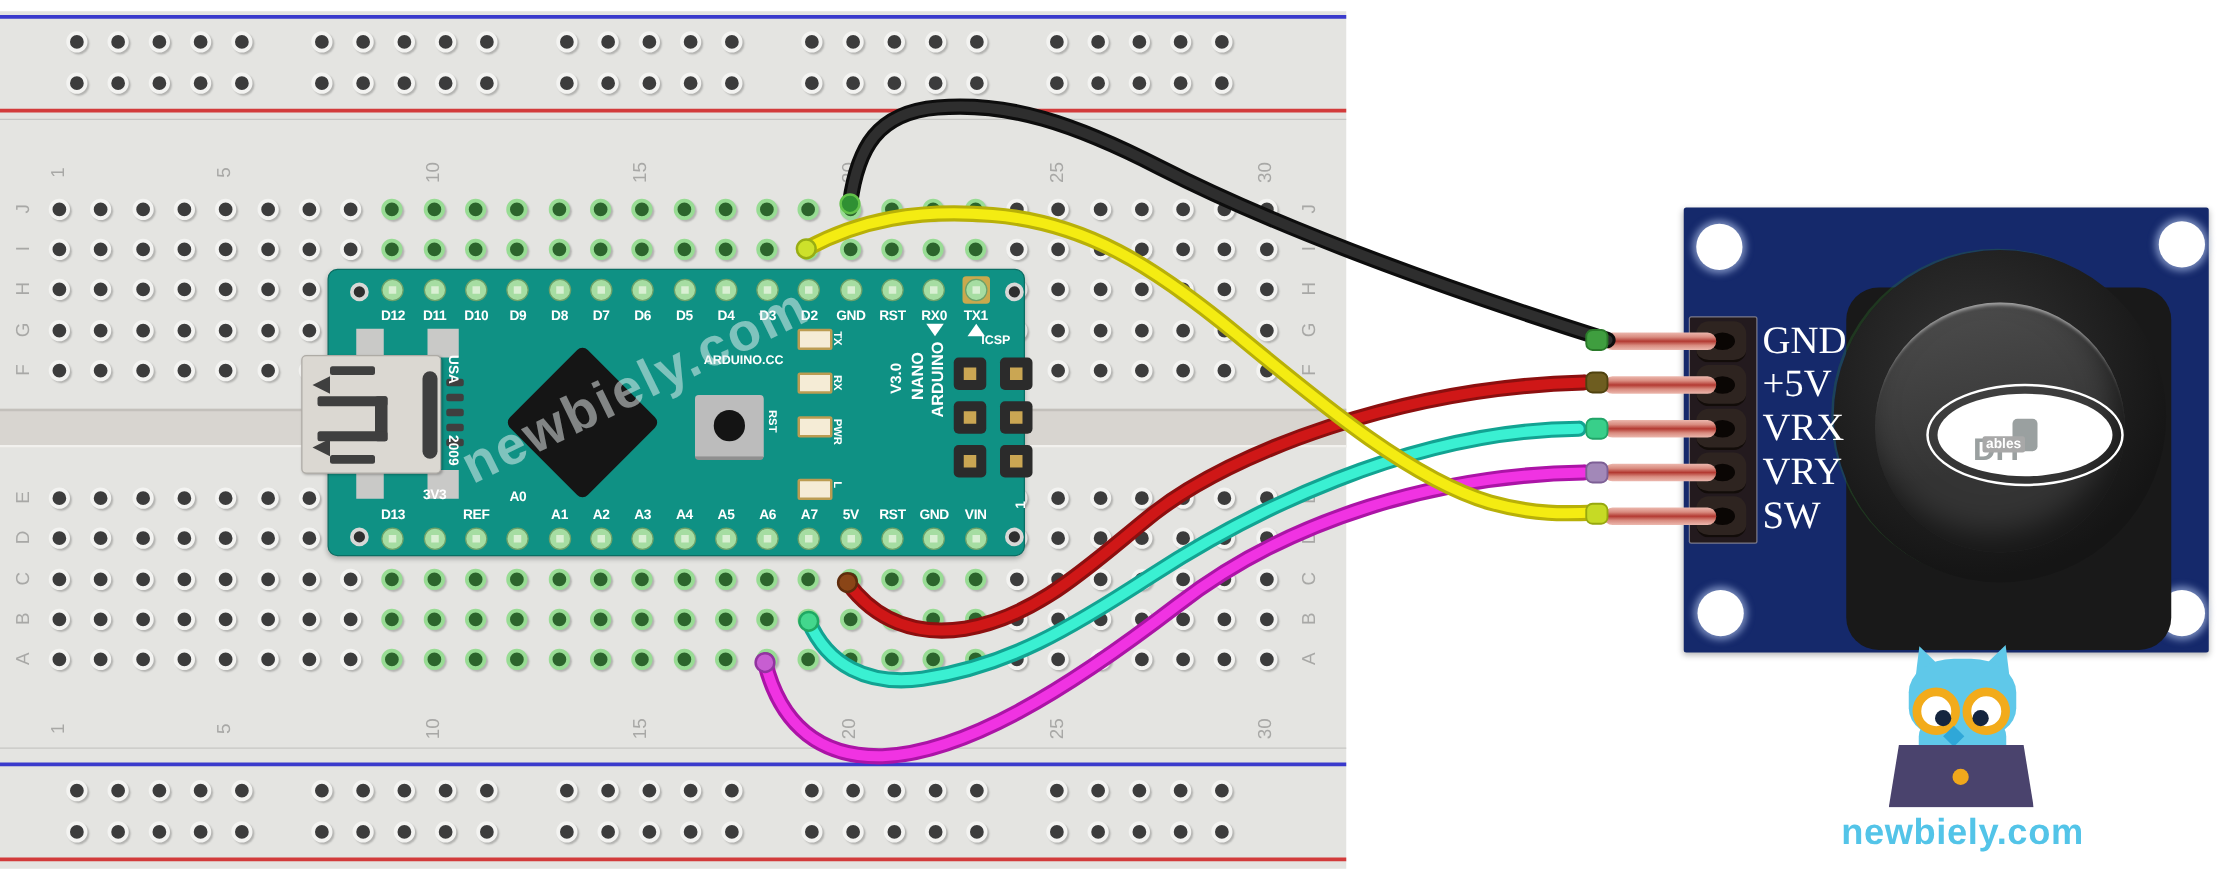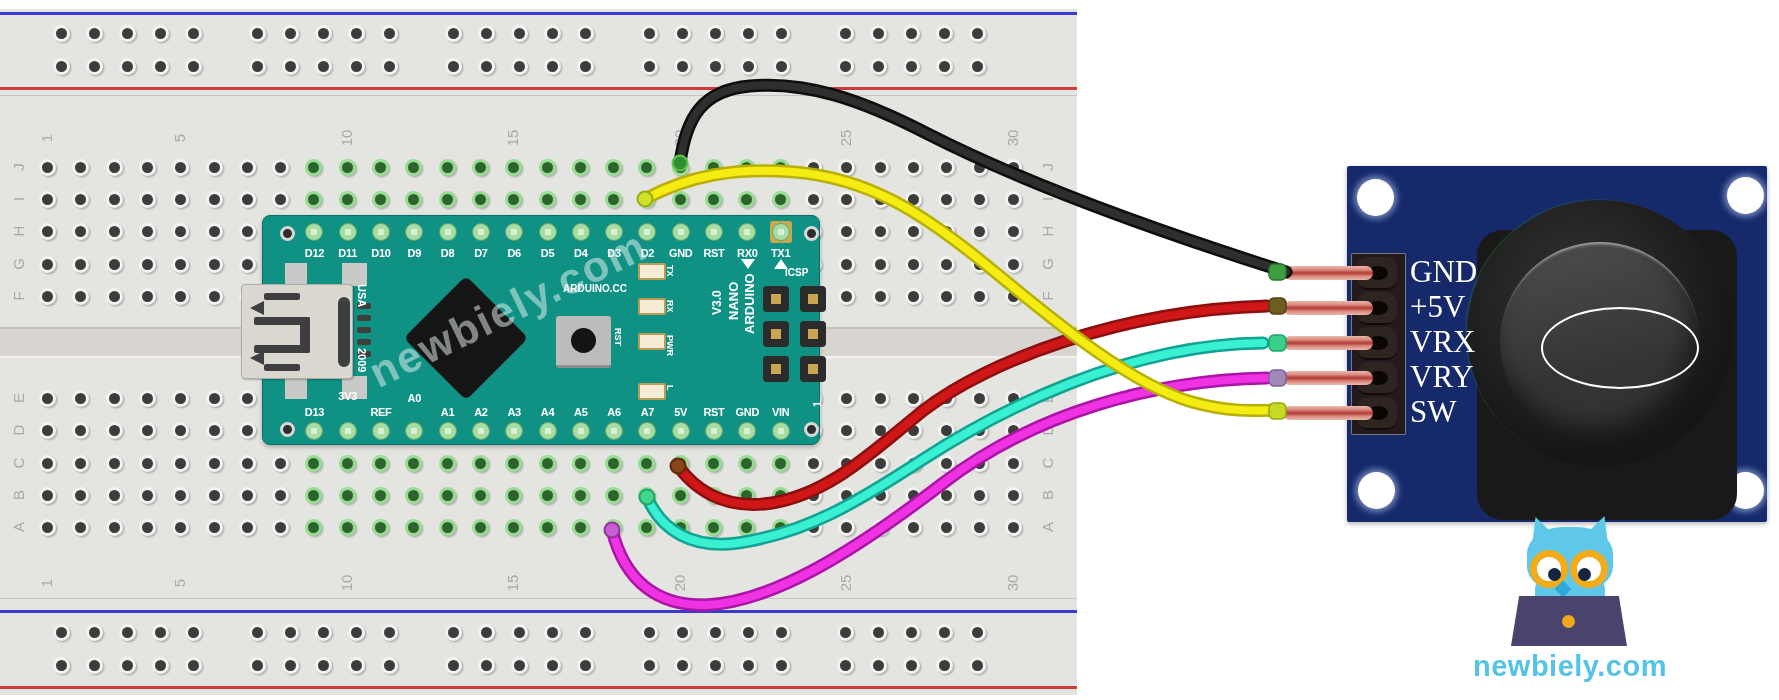--- a/index.html
+++ b/index.html
@@ -744,20 +744,28 @@
     <div class="mount-hole" style="left:10px;top:13px;"></div>
     <div class="mount-hole" style="left:380px;top:11px;"></div>
     <div class="mount-hole" style="left:11px;top:306px;"></div>
     <div class="mount-hole" style="left:380px;top:306px;"></div>
 
     <div class="js-base"></div>
     <div class="js-outer"></div>
     <div class="js-inner"></div>
 
     <div class="logo-ring"></div>
+    <div class="logo-body">
+      <span class="li-half"></span>
+      <span class="li-box"></span>
+      <span class="logo-col">
+        <span class="logo-diy">DIY</span>
+        <span class="logo-ables">ables</span>
+      </span>
+    </div>
 
     <div class="sock-strip"></div>
     <div id="js-generated">
         <div class="sock" style="top: 91px;">
           <i></i>
         </div>
         <div class="stub" style="top: 100px;"></div>
         <div class="js-label" style="top: 89px;">GND</div>
         <div class="sock" style="top: 126px;">
           <i></i>

